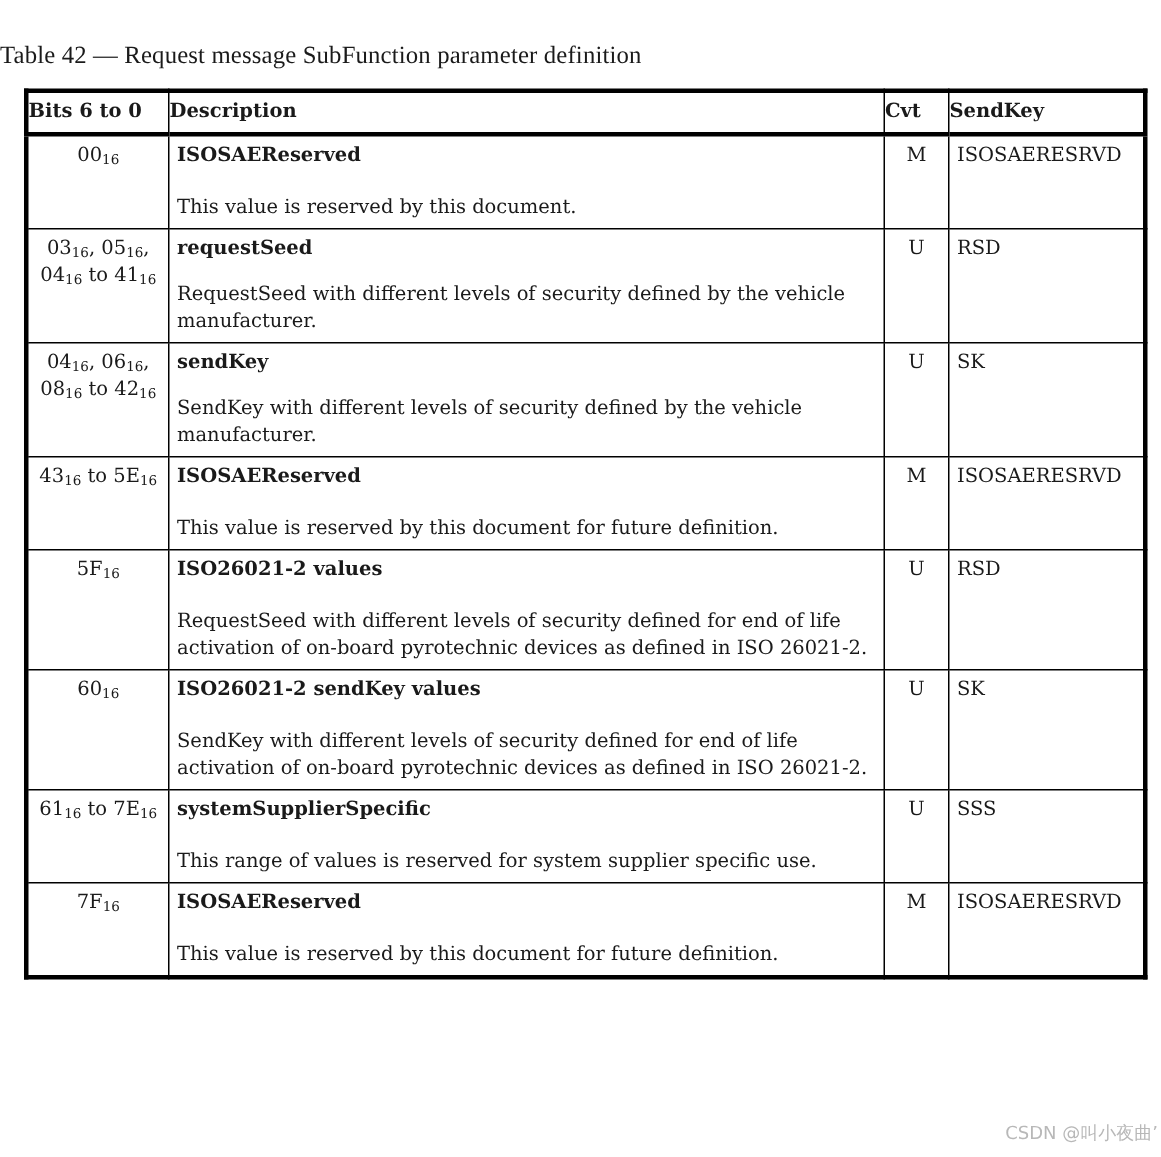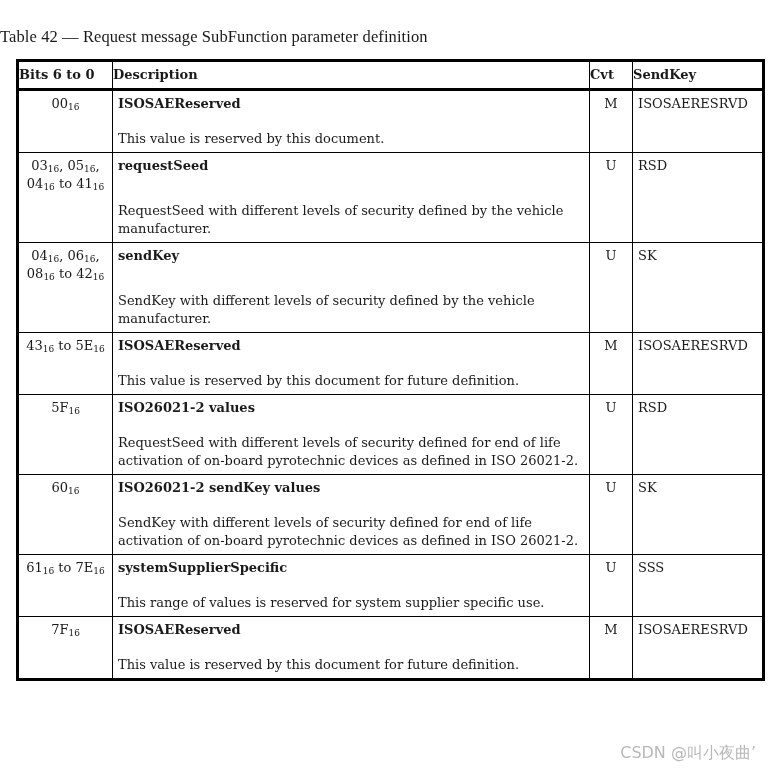--- a/index.html
+++ b/index.html
@@ -30,25 +30,25 @@
   }
   table.spec td {
     vertical-align: top; padding: 4px 5px 4px 5px;
     border: 1.5px solid #000;
   }
   td.bits { text-align: center; padding-left: 2px; padding-right: 2px; }
   td.cvt { text-align: center; }
   td.mnem { text-align: left; margin-left: 23px; }
   .name { font-weight: bold; display: block; }
   .text { display: block; margin-top: 17px; }
-  .text.gap { margin-top: 27px; }
+  .text.gap { margin-top: 13px; }
   sub { font-size: 9px; vertical-align: -2px; line-height: 0; }
   .watermark {
-    position: absolute; right: 16px; bottom: 7px;
-    font-family: "DejaVu Sans", sans-serif; font-size: 16px; color: #b8b8b8;
+    position: absolute; right: 0; bottom: 7px;
+    font-family: "DejaVu Sans", sans-serif; font-size: 12px; color: #b8b8b8;
     background: rgba(255,255,255,0.85); padding: 0 2px;
   }
 </style>
 </head>
 <body>
 
 <div class="title">Table 42 — Request message SubFunction parameter definition</div>
 
 <table class="spec">
   <colgroup>

